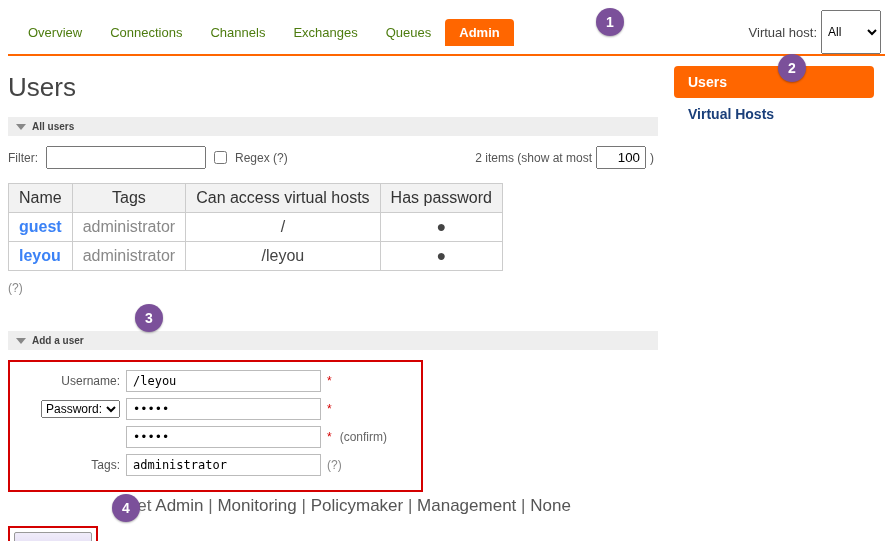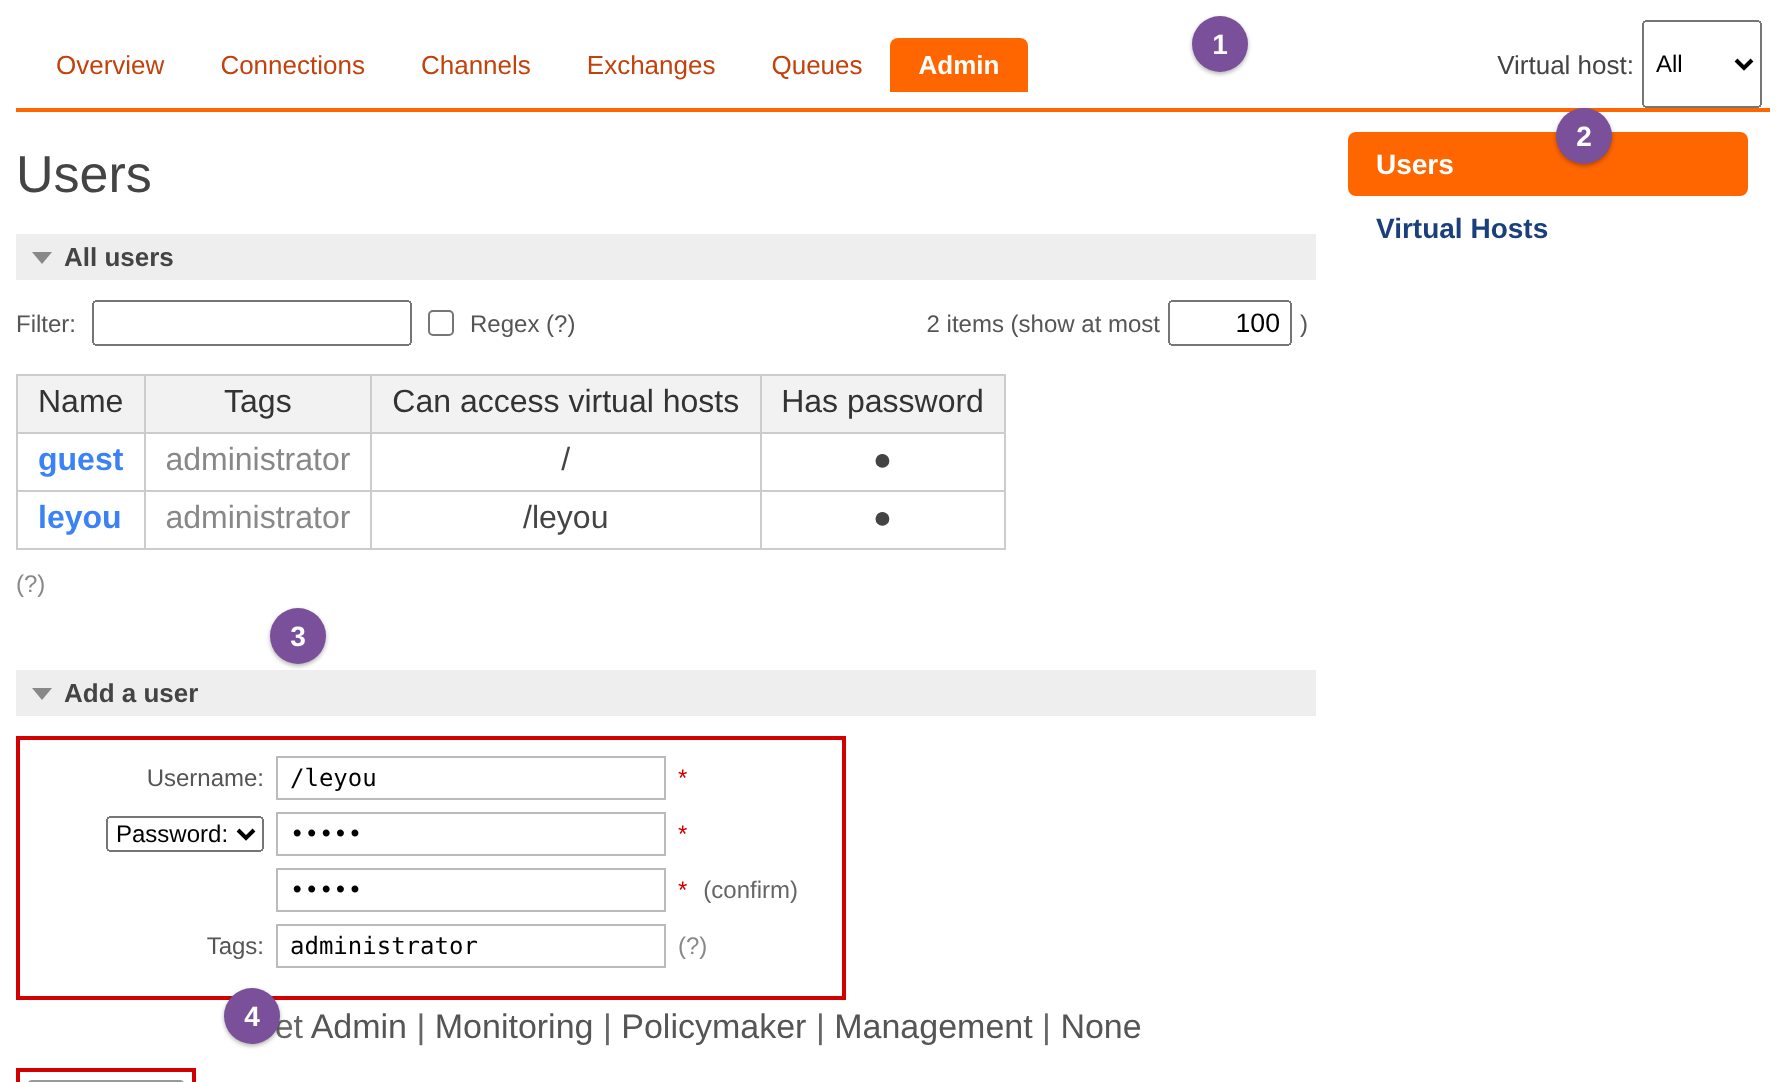--- a/index.html
+++ b/index.html
@@ -13,21 +13,21 @@
     }
     .top-nav {
       display: flex;
       align-items: center;
       border-bottom: 2px solid #ff6600;
       position: relative;
       padding-top: 6px;
     }
     .top-nav .tab {
       padding: 6px 14px;
-      color: #c2410c;
+      color: #4d7c0f;
       cursor: pointer;
       font-size: 13px;
     }
     .top-nav .tab.active {
       background: #ff6600;
       color: #fff;
       border-radius: 4px 4px 0 0;
       font-weight: bold;
     }
     .top-nav .tab:nth-child(1){ margin-left: 6px; }
@@ -55,21 +55,21 @@
       font-size: 26px;
       font-weight: normal;
       color: #444;
       margin: 8px 0 14px 0;
     }
     .section-head {
       background: #eee;
       padding: 4px 8px;
       font-weight: bold;
       color: #444;
-      font-size: 13px;
+      font-size: 10px;
       margin-bottom: 10px;
       display: flex;
       align-items: center;
       gap: 6px;
     }
     .tri {
       width: 0; height: 0;
       border-left: 5px solid transparent;
       border-right: 5px solid transparent;
       border-top: 6px solid #888;
@@ -77,21 +77,21 @@
     }
     .filter-row {
       display: flex;
       align-items: center;
       gap: 8px;
       margin-bottom: 14px;
       color: #555;
     }
     .filter-row input[type=text] { width: 160px; padding: 2px 4px; }
     .filter-row .items-info { margin-left: auto; margin-right: 4px; display:flex; align-items:center; gap:4px;}
-    .filter-row .items-info input { width:62px; text-align:right; padding:2px 4px;}
+    .filter-row .items-info input { width:50px; text-align:right; padding:2px 4px;}
     table.users {
       border-collapse: collapse;
       margin-bottom: 10px;
     }
     table.users th, table.users td {
       border: 1px solid #ccc;
       padding: 5px 10px;
       font-size: 16px;
       text-align: center;
     }
@@ -107,21 +107,21 @@
       font-weight: bold;
       cursor: pointer;
     }
     .side-item.active {
       background: #ff6600;
       color: #fff;
       border-radius: 4px;
     }
     .form-area {
       border: 2px solid #d40000;
-      padding: 8px 6px 8px 18px;
+      padding: 8px 6px 8px 6px;
       width: 415px;
     }
     .form-row { display:flex; align-items:center; margin-bottom:6px; }
     .form-row .lbl { width: 110px; text-align:right; padding-right:6px; color:#555;}
     .form-row .lbl select { font-size:12px; }
     .form-row input[type=text], .form-row input[type=password] {
       width: 195px; padding: 3px 6px; font-family: monospace; font-size:12px;
       border:1px solid #bbb;
     }
     .form-row .req { color:#d40000; margin-left:6px; }

